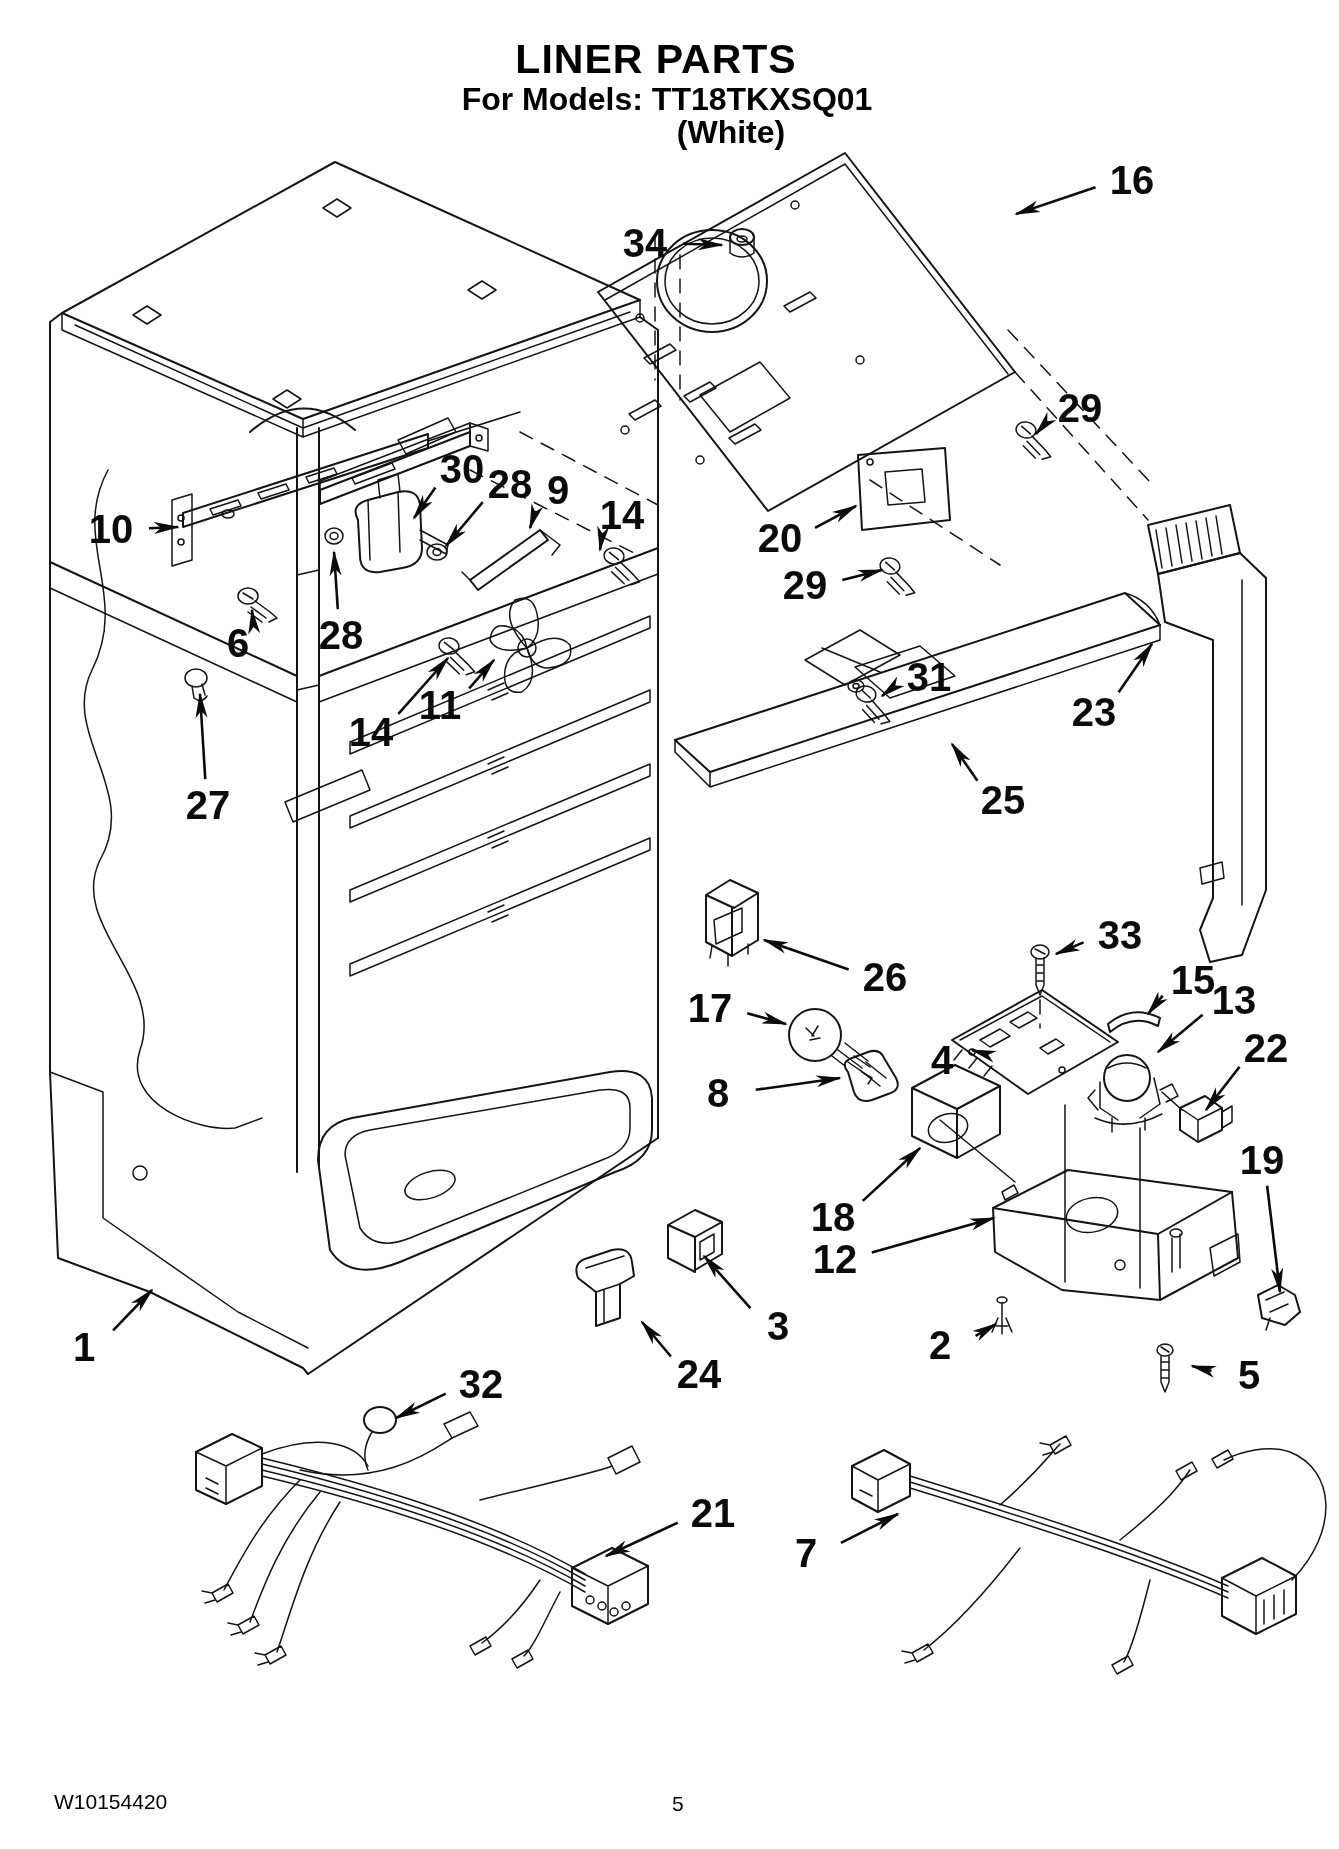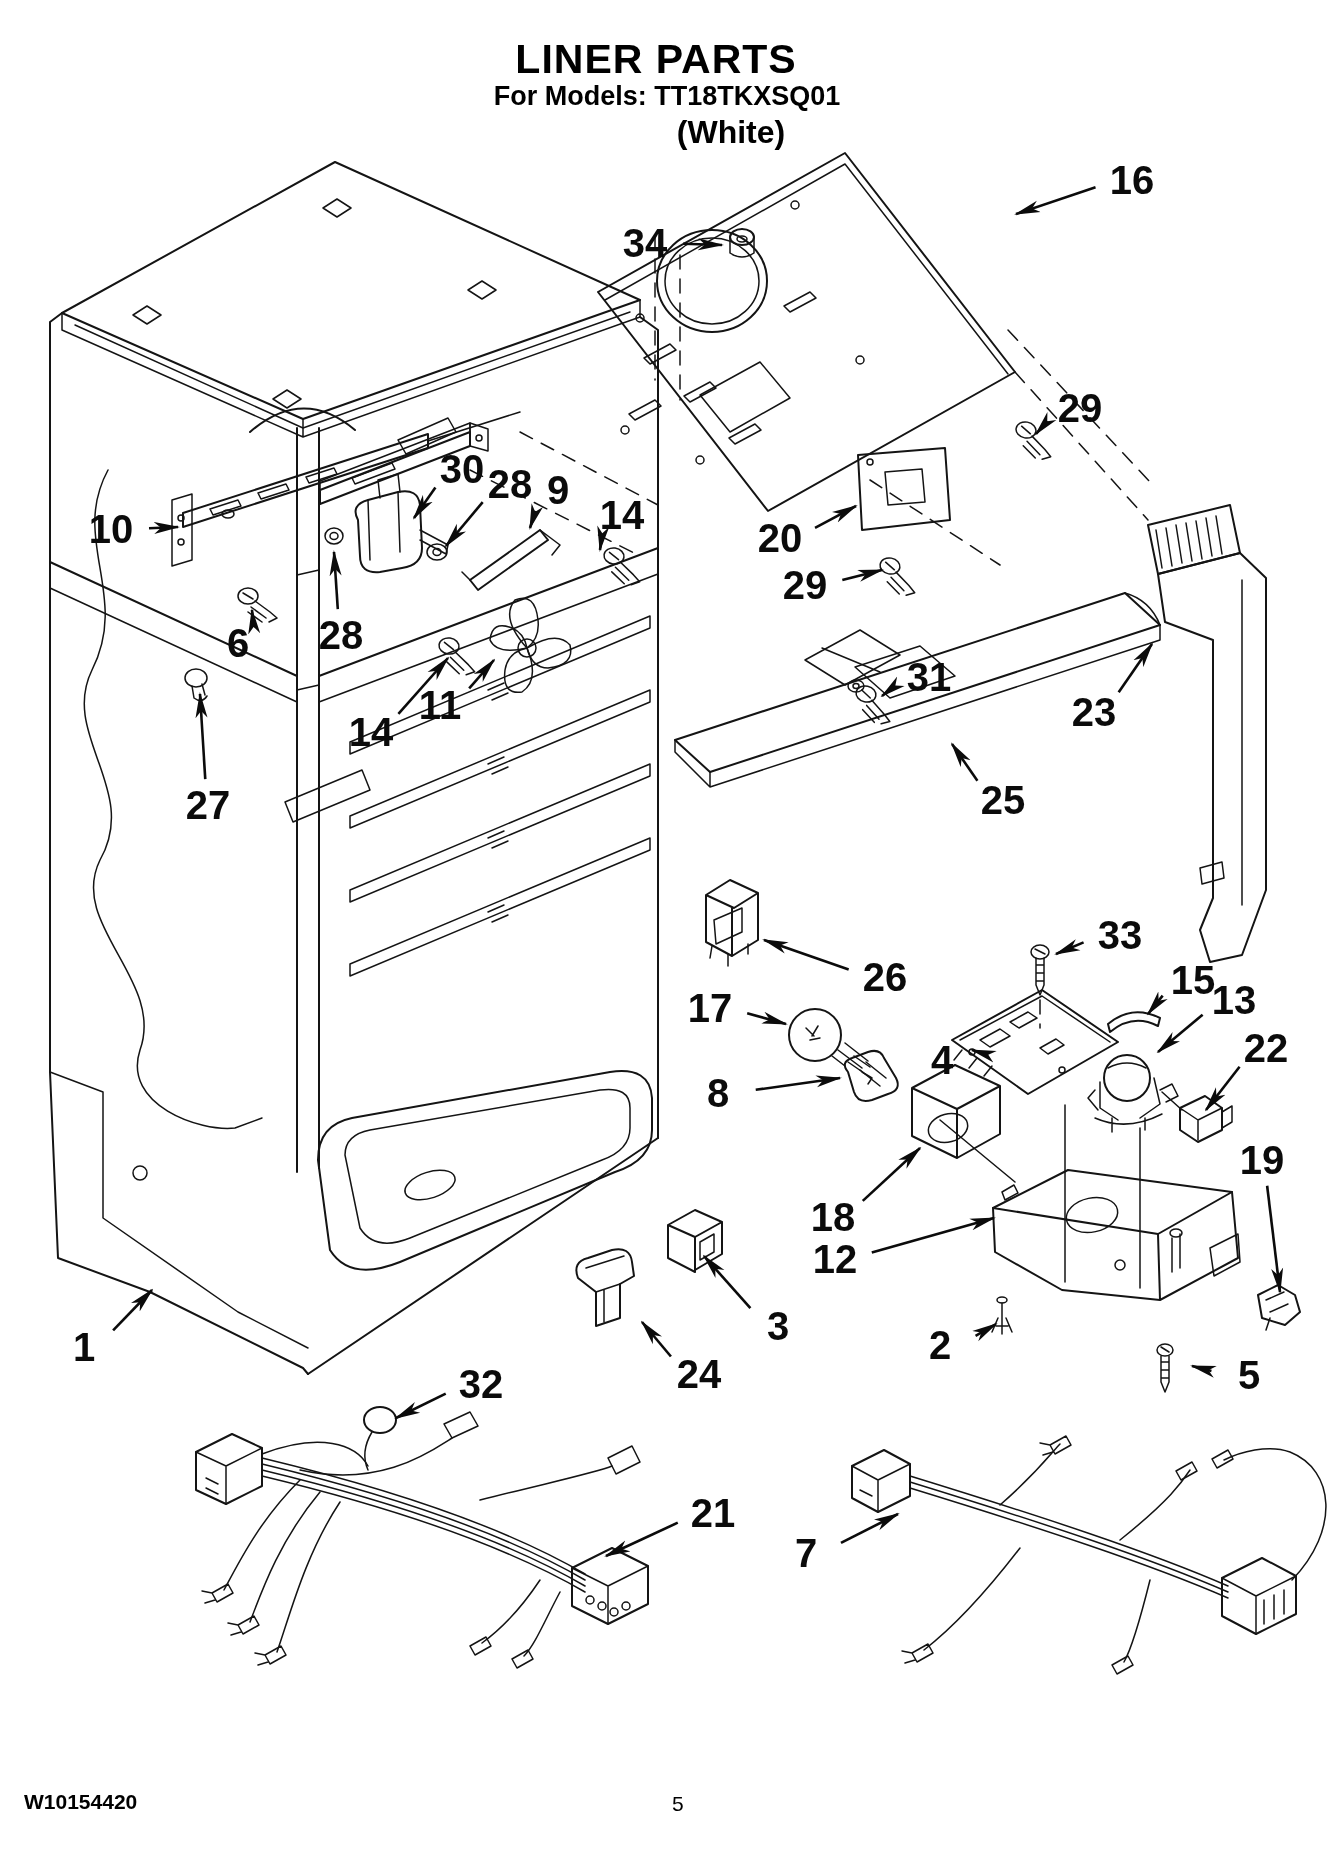--- a/index.html
+++ b/index.html
@@ -4,24 +4,24 @@
 <style>
   html,body{margin:0;padding:0;background:#888;}
   .page{
     position:relative;width:1339px;height:1849px;margin:0 auto;
     background:#ffffff;color:#111;
     font-family:"Liberation Sans","DejaVu Sans",sans-serif;
     overflow:hidden;
   }
   .hdr{position:absolute;text-align:center;transform:translateX(-50%);white-space:nowrap;color:#000;}
   .hdr-title{left:656px;top:36px;font-size:41px;font-weight:bold;letter-spacing:1px;}
-  .hdr-models{left:667px;top:81px;font-size:27px;font-weight:bold;}
+  .hdr-models{left:667px;top:81px;font-size:32px;font-weight:bold;}
   .hdr-color{left:731px;top:114px;font-size:32px;font-weight:bold;}
   .ftr{position:absolute;font-size:21px;color:#000;}
-  .ftr-doc{left:24px;top:1790px;font-weight:bold;}
+  .ftr-doc{left:54px;top:1790px;}
   .ftr-page{left:672px;top:1792px;}
   svg{position:absolute;left:0;top:0;}
   .ln{fill:none;stroke:#141414;stroke-width:2;stroke-linecap:round;stroke-linejoin:round;}
   .thin{stroke-width:1.5;}
   .dash{stroke-dasharray:14 10;}
   #callouts text{font-family:"Liberation Sans","DejaVu Sans",sans-serif;font-size:40px;font-weight:bold;fill:#0b0b0b;}
   #callouts line{stroke:#0b0b0b;stroke-width:2.6;}
 </style>
 </head>
 <body>

